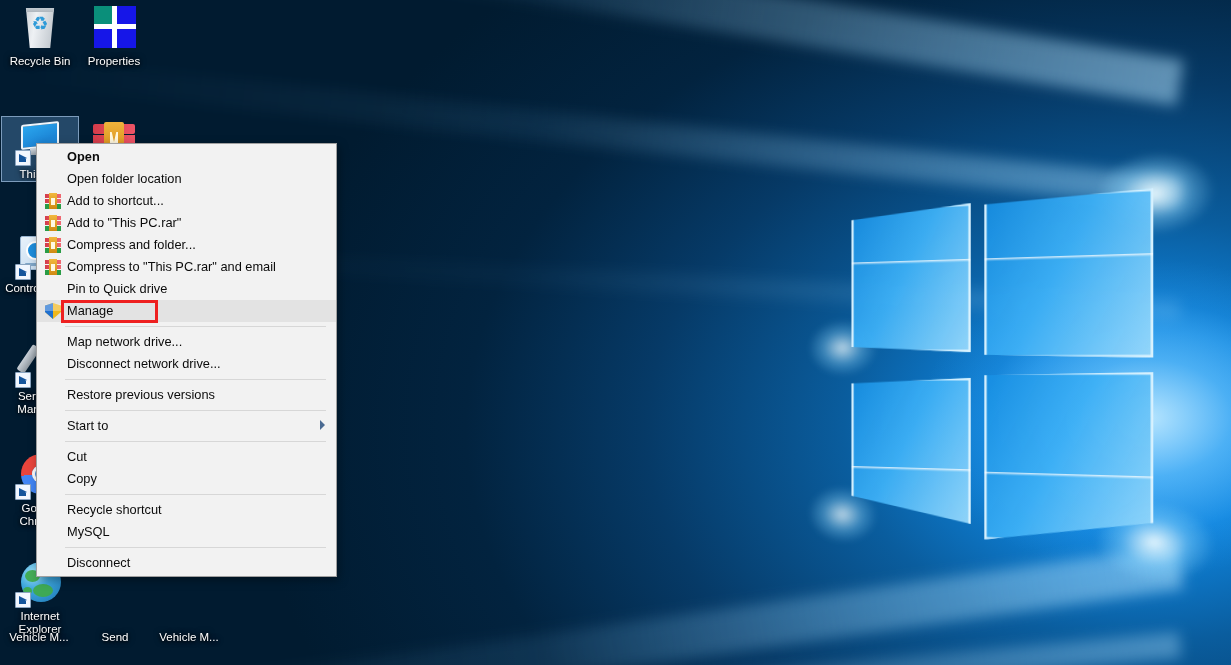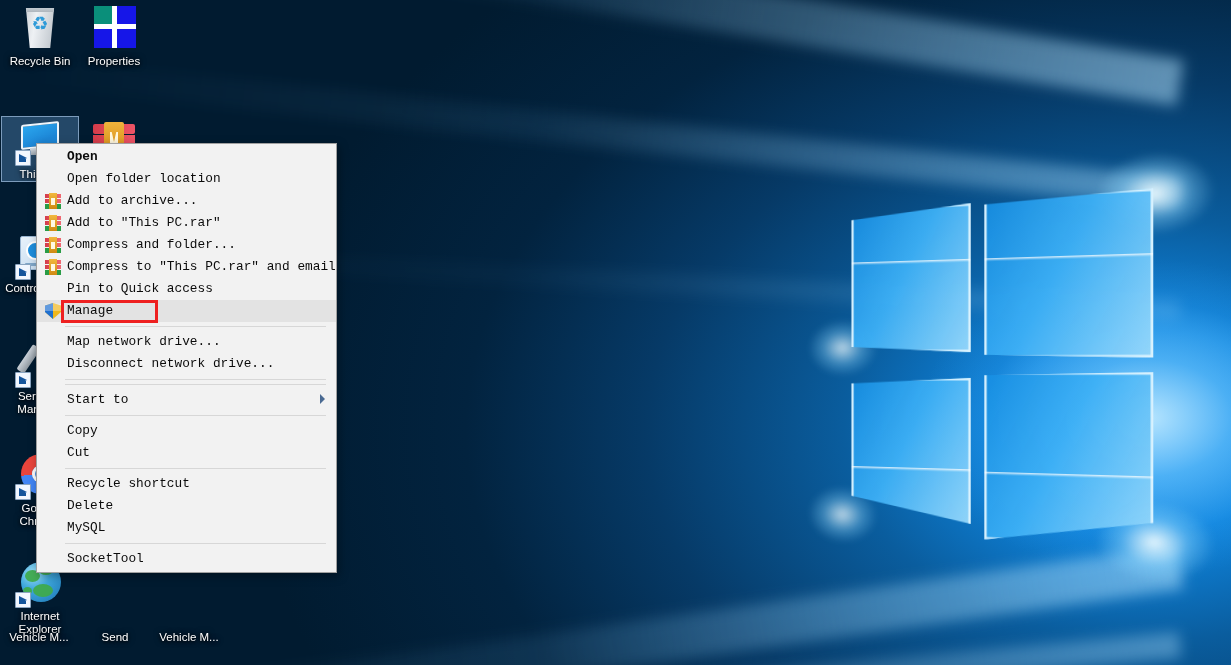--- a/index.html
+++ b/index.html
@@ -230,21 +230,21 @@
   .mi{
     position:relative;
     display:flex; align-items:center;
     height:22px;
     padding-left:30px; padding-right:12px;
     white-space:nowrap;
     cursor:default;
   }
   .mi.bold{ font-weight:bold; }
   .mi.hov{ background:#e3e3e3; }
-  .mi .mtxt{ line-height:22px;font-family:Liberation Mono, monospace; }
+  .mi .mtxt{ line-height:22px; }
   .mi .micon{ position:absolute; left:8px; top:3px; width:16px; height:16px; }
   .msep{ height:1px; background:#d7d7d7; margin:4px 10px 4px 28px; }
   .submenu-arrow{
     position:absolute; right:11px; top:5px;
     width:0;height:0;
     border-left:5px solid #4a6a92;
     border-top:5px solid transparent;
     border-bottom:5px solid transparent;
   }
 
@@ -421,21 +421,21 @@
 
     <div class="mi">
       <span class="micon mrar">
         <i class="r-band r1"></i>
           <i class="r-band r2"></i>
           <i class="r-band r3"></i>
           <i class="r-g"></i>
           <i class="r-g2"></i>
           <i class="r-b"></i>
       </span>
-      <span class="mtxt">Add to archive...</span>
+      <span class="mtxt">Add to shortcut...</span>
     </div>
 
     <div class="mi">
       <span class="micon mrar">
         <i class="r-band r1"></i>
           <i class="r-band r2"></i>
           <i class="r-band r3"></i>
           <i class="r-g"></i>
           <i class="r-g2"></i>
           <i class="r-b"></i>
@@ -461,21 +461,21 @@
           <i class="r-band r2"></i>
           <i class="r-band r3"></i>
           <i class="r-g"></i>
           <i class="r-g2"></i>
           <i class="r-b"></i>
       </span>
       <span class="mtxt">Compress to "This PC.rar" and email</span>
     </div>
 
     <div class="mi">
-      <span class="mtxt">Pin to Quick access</span>
+      <span class="mtxt">Pin to Quick drive</span>
     </div>
 
     <div class="mi hov">
       <span class="micon shield">
         <i class="sh"></i>
           <i class="sh-l"></i>
           <i class="sh-b"></i>
       </span>
       <span class="mtxt">Manage</span>
     </div>
@@ -486,55 +486,55 @@
     <div class="mi">
       <span class="mtxt">Map network drive...</span>
     </div>
 
     <div class="mi">
       <span class="mtxt">Disconnect network drive...</span>
     </div>
 
     <div class="msep"></div>
 
+    <div class="mi">
+      <span class="mtxt">Restore previous versions</span>
+    </div>
 
     <div class="msep"></div>
 
     <div class="mi">
       <span class="mtxt">Start to</span>
       <span class="submenu-arrow"></span>
     </div>
 
     <div class="msep"></div>
 
     <div class="mi">
+      <span class="mtxt">Cut</span>
+    </div>
+
+    <div class="mi">
       <span class="mtxt">Copy</span>
     </div>
 
-    <div class="mi">
-      <span class="mtxt">Cut</span>
-    </div>
-
     <div class="msep"></div>
 
     <div class="mi">
       <span class="mtxt">Recycle shortcut</span>
     </div>
 
-    <div class="mi">
-      <span class="mtxt">Delete</span>
-    </div>
 
     <div class="mi">
       <span class="mtxt">MySQL</span>
     </div>
 
     <div class="msep"></div>
 
     <div class="mi">
-      <span class="mtxt">SocketTool</span>
+      <span class="mtxt">Disconnect</span>
     </div>
 
   </div>
 
   <div id="annot"></div>
 
 </div>
 
 </body></html>

